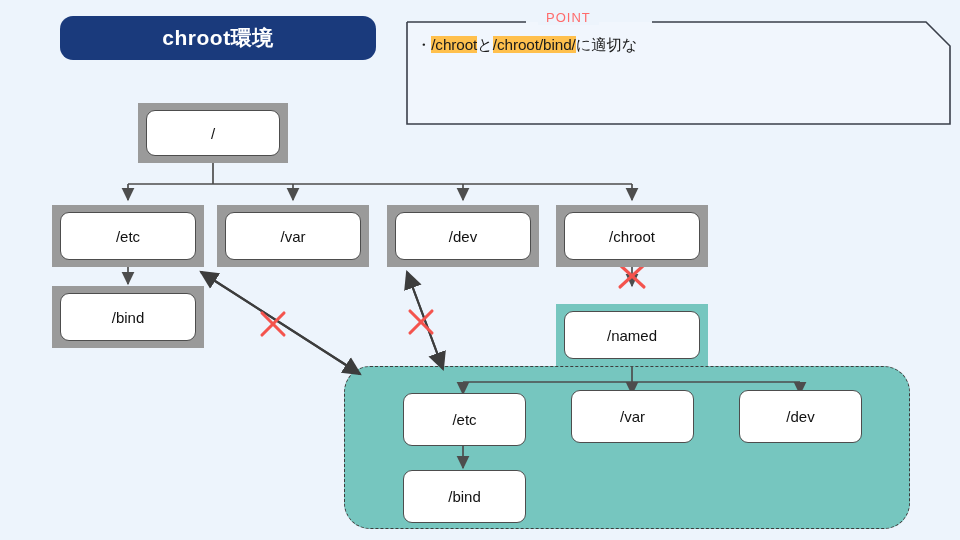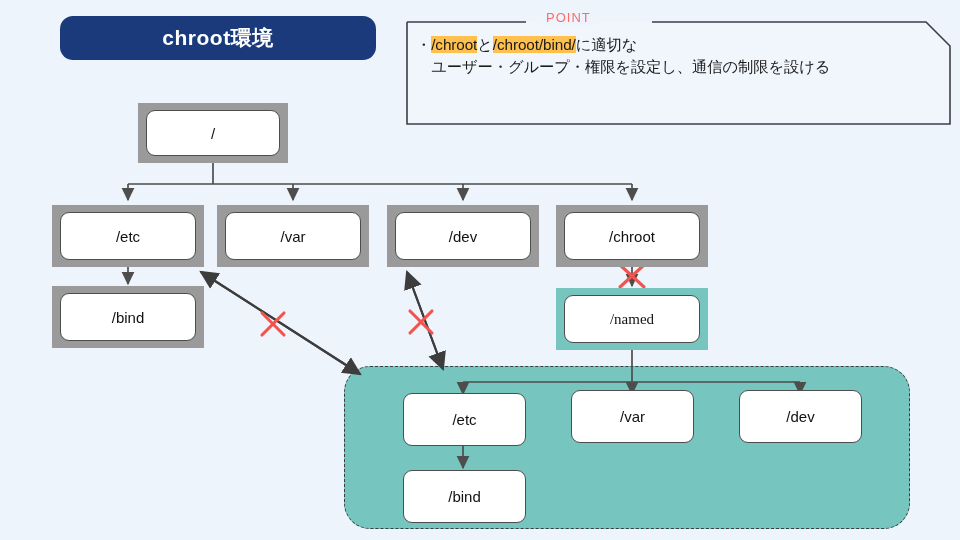--- a/index.html
+++ b/index.html
@@ -78,23 +78,20 @@
   </div>
 
   <div class="point-box">
     <svg class="point-svg" width="545" height="113" viewBox="0 0 545 113">
       <path d="M1,10 L1,112 L544,112 L544,34 L520,10 L246,10 M120,10 L1,10" fill="#f1f6fd" stroke="#3a3f4a" stroke-width="1.6" stroke-linejoin="miter"></path>
     </svg>
     <div class="point-label">POINT</div>
     <div class="pt-text">
       <div>
         <span>・</span><span class="hl">/chroot</span><span>と</span><span class="hl">/chroot/bind/</span><span>に適切な</span>
-      </div>
-      <div>
-        <span>　ユーザー・グループ・権限を設定し、通信の制限を設ける</span>
       </div>
     </div>
   </div>
 
   <div class="teal-zone"></div>
 
   <svg id="wires" viewBox="0 0 960 540">
     <defs>
       <marker id="ah" markerWidth="9" markerHeight="9" refX="7.2" refY="4.5" orient="auto">
         <path d="M0,0.7 L8,4.5 L0,8.3 z" fill="#4d4d4d"></path>
@@ -184,21 +181,21 @@
     </div>
   </div>
 
   <div class="node" style="left:52px;top:286px;width:152px;height:62px;">
     <div class="shadowbox"></div>
     <div class="face">
       <span>/bind</span>
     </div>
   </div>
 
-  <div class="node teal" style="left:556px;top:288px;width:152px;height:62px;font-family:Liberation Serif, serif;">
+  <div class="node teal" style="left:556px;top:304px;width:152px;height:62px;">
     <div class="shadowbox"></div>
     <div class="face">
       <span>/named</span>
     </div>
   </div>
 
   <div class="node plain" style="left:403px;top:393px;width:123px;height:53px;">
     <div class="shadowbox"></div>
     <div class="face">
       <span>/etc</span>

